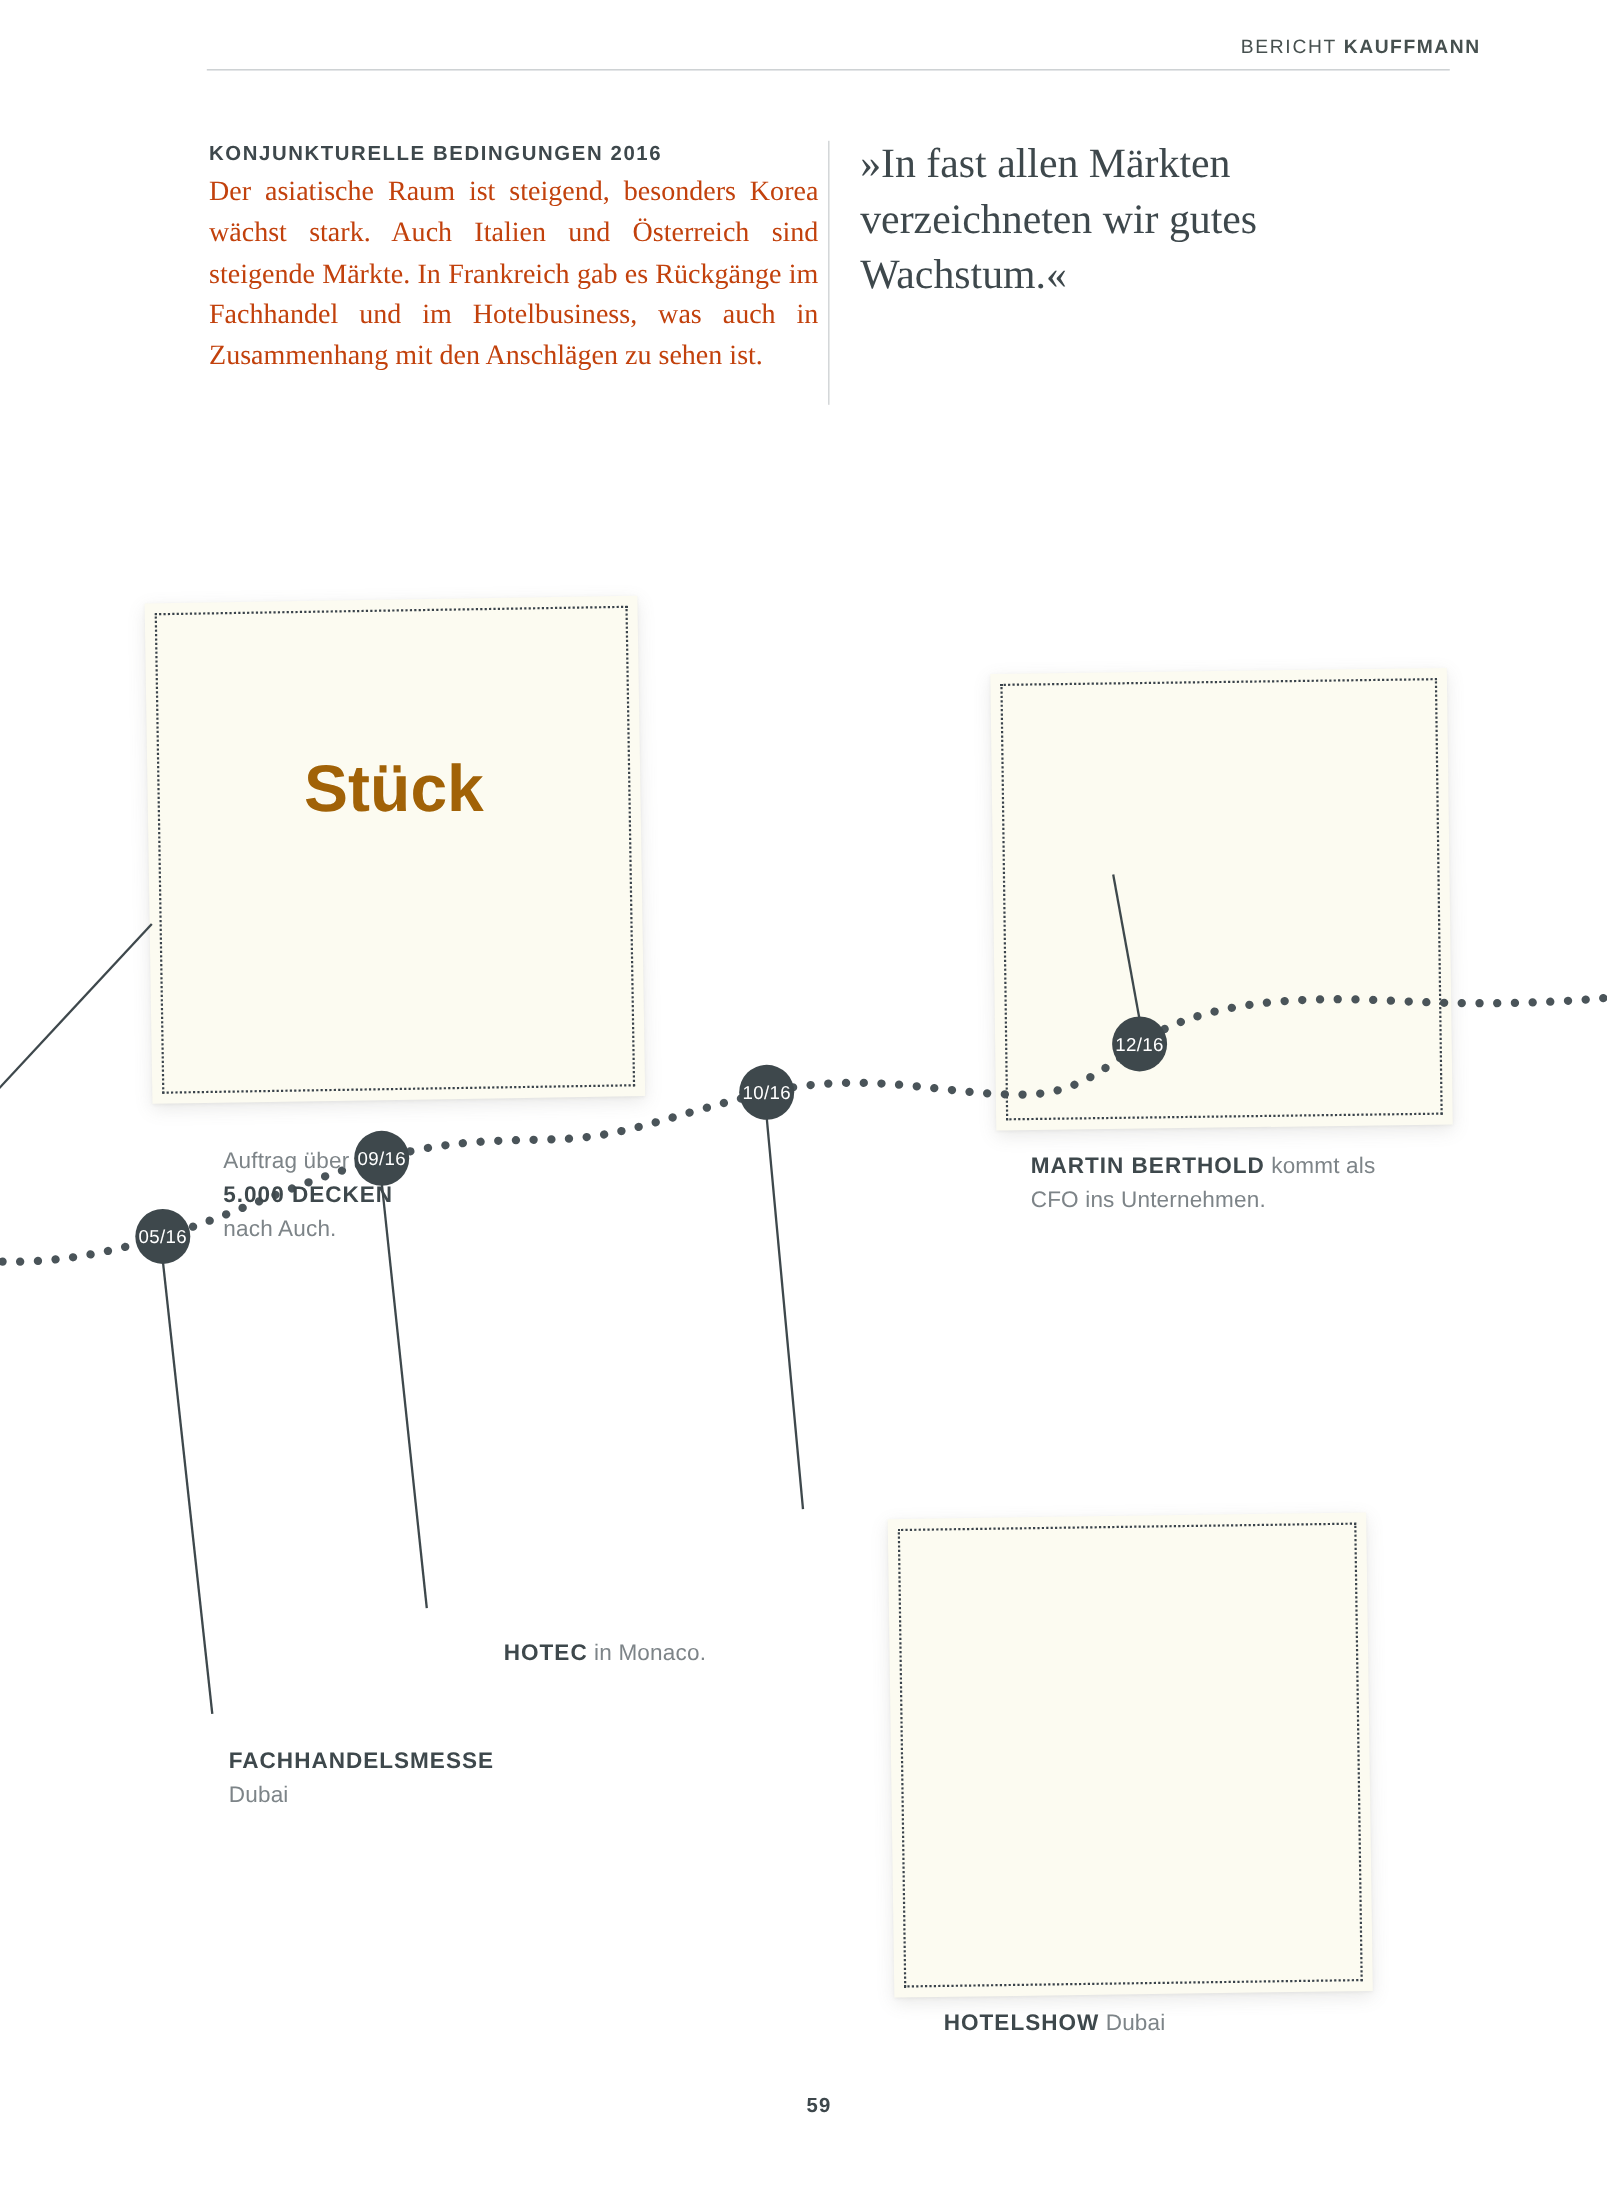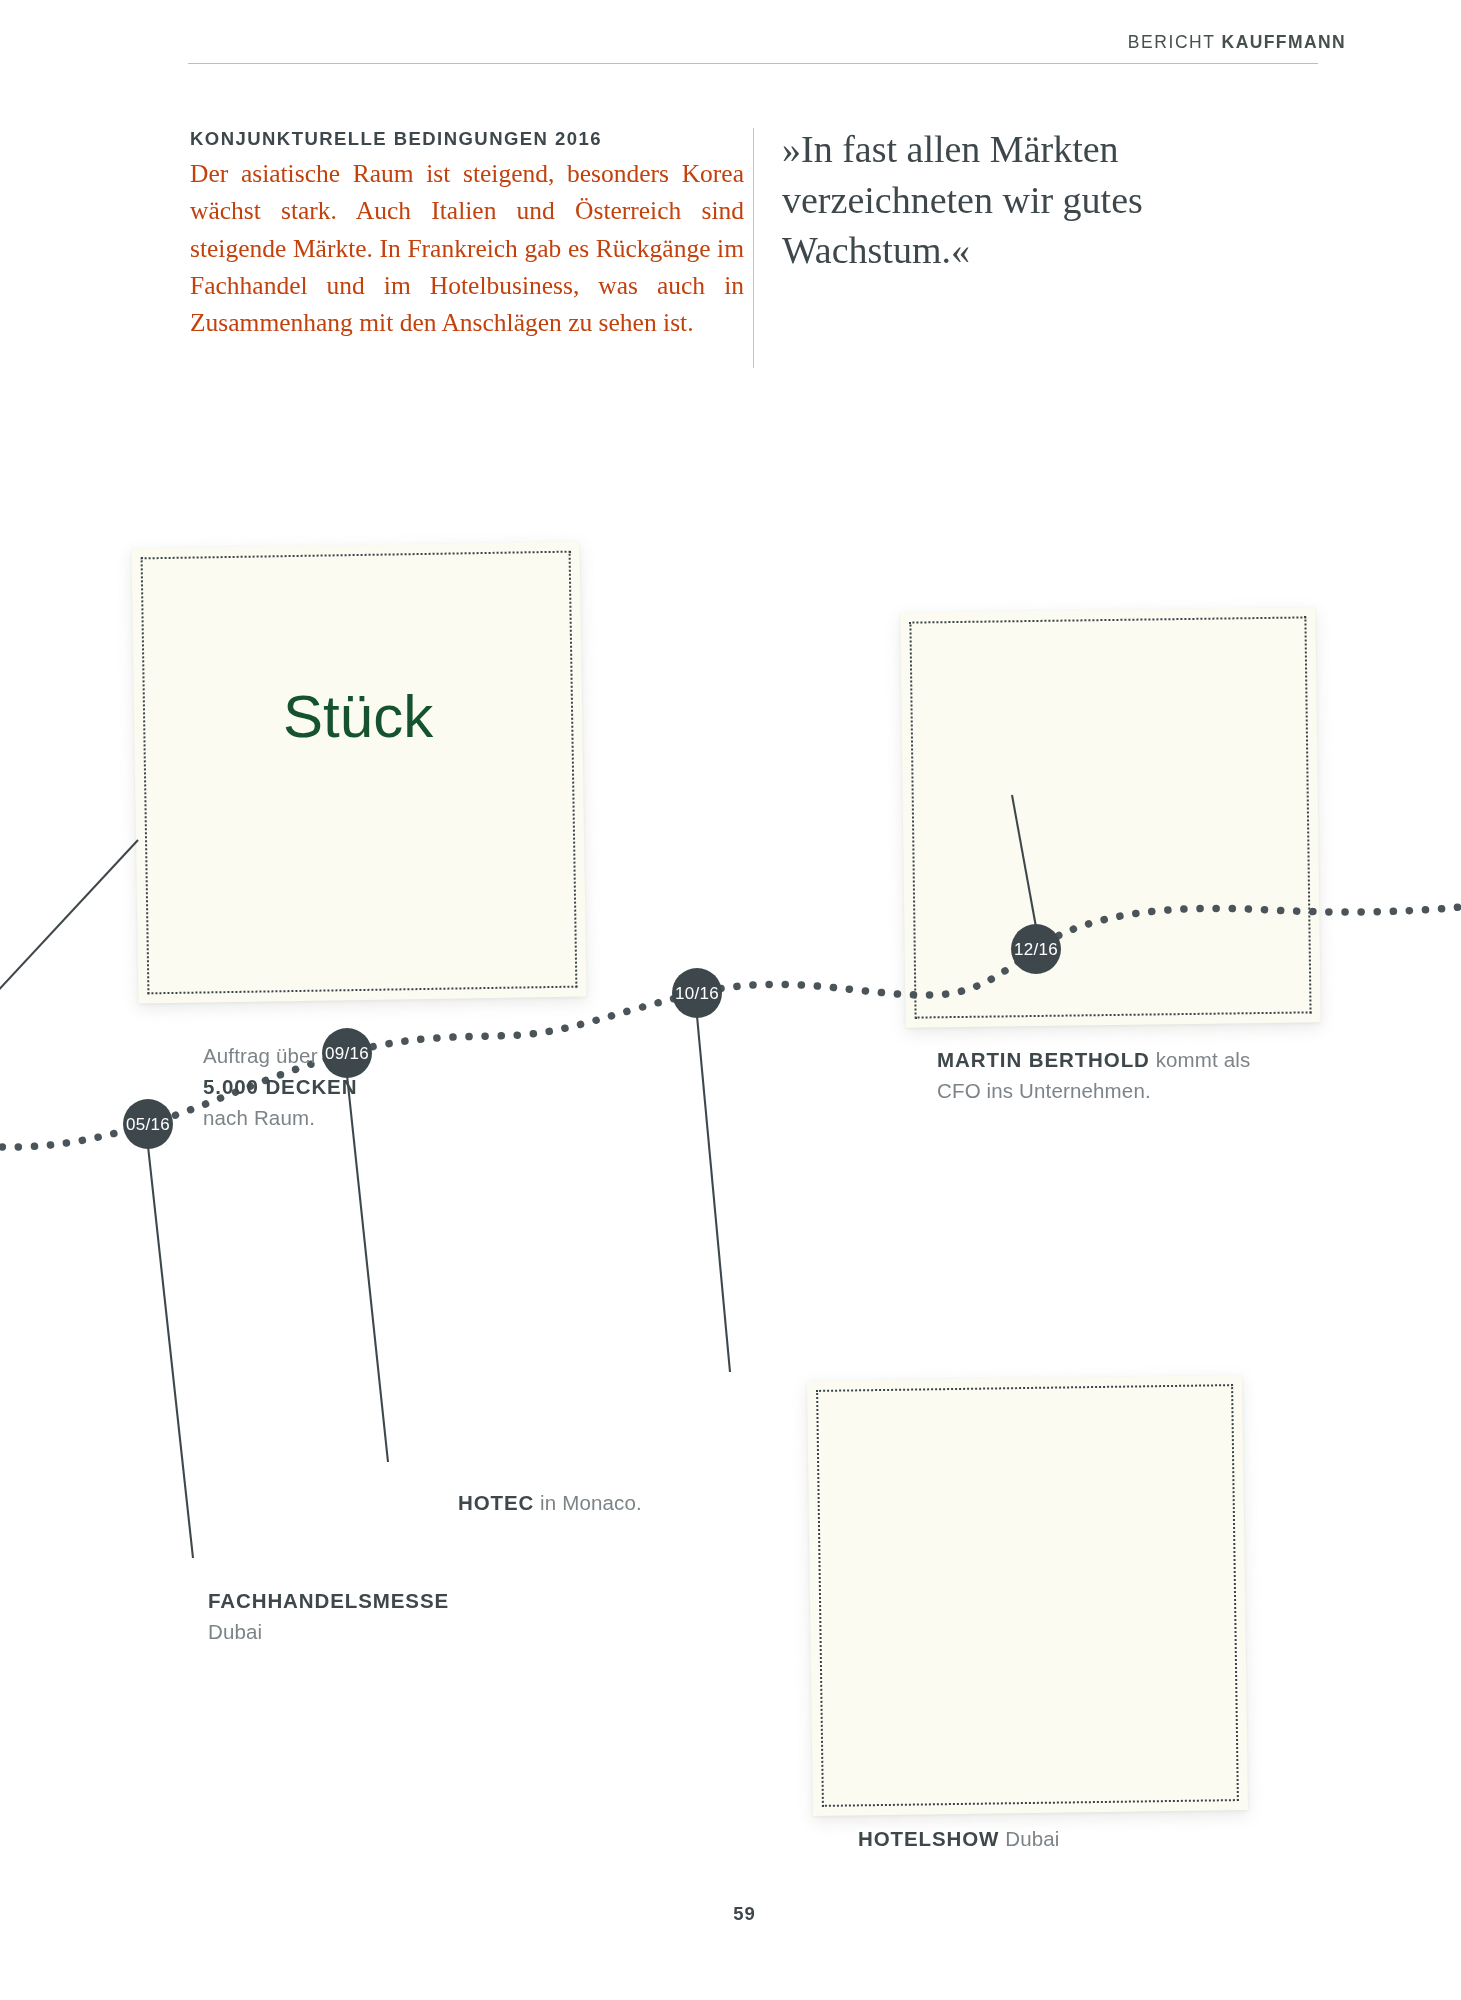--- a/index.html
+++ b/index.html
@@ -106,23 +106,23 @@
   }
   #stueck-number {
     font-size: 72px;
     font-weight: 700;
     letter-spacing: 0.5px;
     line-height: 1;
     color: #3E484C;
   }
   #stueck-unit {
     font-size: 60px;
-    font-weight: 400;
+    font-weight: 700;
     line-height: 1.12;
-    color: #14532d;
+    color: #a16207;
   }
 
   
   .caption {
     position: absolute;
     font-size: 20.5px;
     line-height: 1.52;
     color: #7D8488;
     letter-spacing: 0.15px;
   }
@@ -230,21 +230,21 @@
     </g>
     <g>
       <circle cx="1036" cy="949" r="25" fill="#3E484C"></circle>
       <text class="marker-label" x="1036" y="955" text-anchor="middle">12/16</text>
     </g>
   </svg>
 
   <div class="caption" id="cap-decken">
     <span>Auftrag über</span><br>
     <b>5.000 DECKEN</b><br>
-    <span>nach Raum.</span>
+    <span>nach Auch.</span>
   </div>
 
   <div class="caption" id="cap-cfo">
     <b>MARTIN BERTHOLD</b><span> kommt als CFO ins Unternehmen.</span>
   </div>
 
   <div class="caption" id="cap-hotec">
     <b>HOTEC</b><span> in Monaco.</span>
   </div>
 

